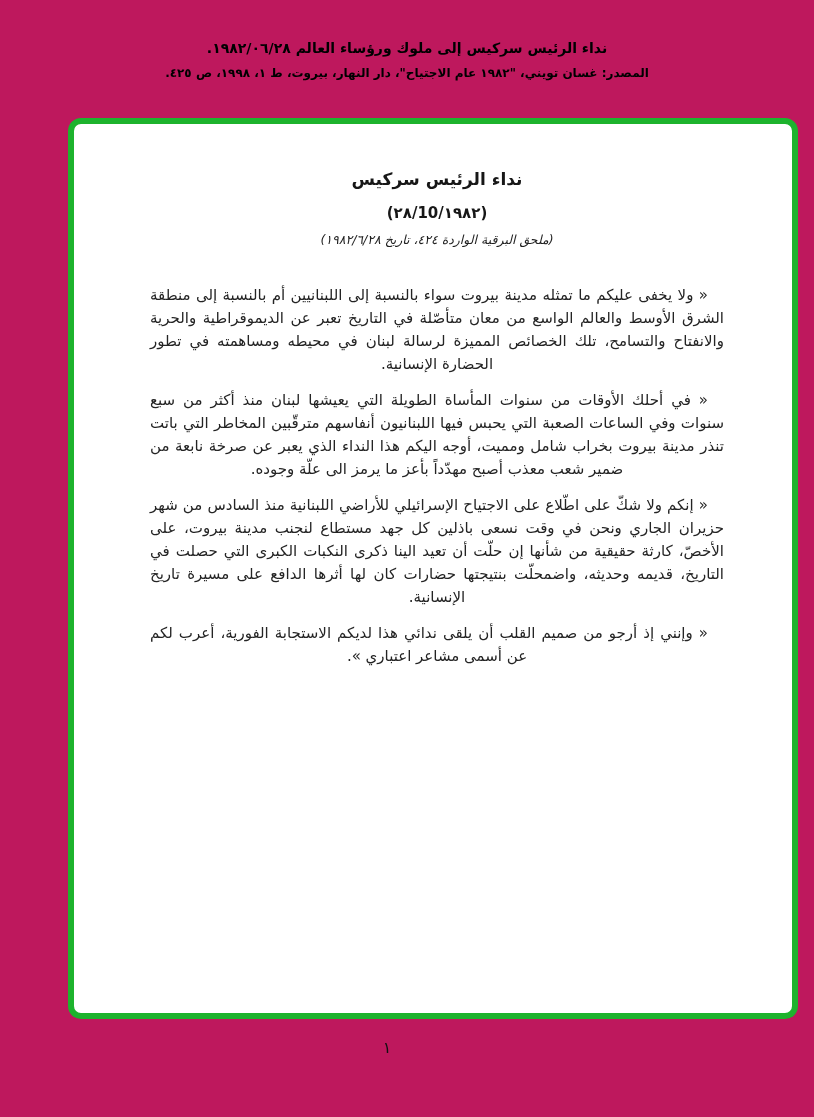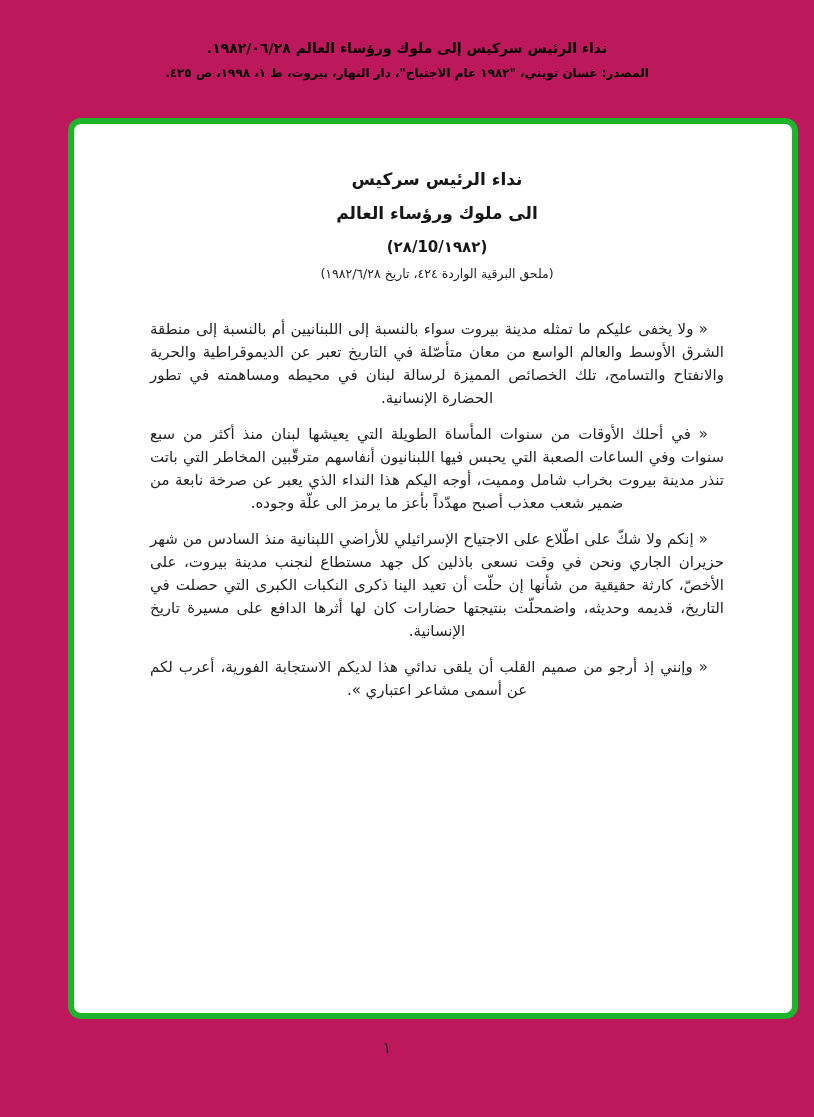--- a/index.html
+++ b/index.html
@@ -76,20 +76,21 @@
     font-weight: bold;
     line-height: 34px;
     letter-spacing: 2px;
   }
   .doc-subtitle {
     text-align: center;
     font-size: 12.5px;
     line-height: 20px;
     margin-top: 0;
     color: #1f1f1f;
+    font-style: italic;
   }
   .doc-body {
     margin-top: 34px;
     font-size: 15px;
     line-height: 23px;
     text-align: justify;
     text-align-last: center;
     color: #242424;
   }
   .doc-body p {
@@ -116,21 +117,20 @@
   <header class="caption">
     <div class="caption-title">نداء الرئيس سركيس إلى ملوك ورؤساء العالم ١٩٨٢/٠٦/٢٨.</div>
     <div class="caption-source">المصدر: غسان تويني، "١٩٨٢ عام الاجتياح"، دار النهار، بيروت، ط ١، ١٩٩٨، ص ٤٢٥.</div>
   </header>
 
   <div class="frame">
     <div class="doc">
 
       <div class="doc-title">
         <div class="t-line">نداء الرئيس سركيس</div>
-        <div class="t-line">الى ملوك ورؤساء العالم</div>
         <div class="t-date">(١٩٨٢/10/٢٨)</div>
       </div>
 
       <div class="doc-subtitle">(ملحق البرقية الواردة ٤٢٤، تاريخ ١٩٨٢/٦/٢٨)</div>
 
       <div class="doc-body">
         <p>« ولا يخفى عليكم ما تمثله مدينة بيروت سواء بالنسبة إلى اللبنانيين أم بالنسبة إلى منطقة الشرق الأوسط والعالم الواسع من معان متأصّلة في التاريخ تعبر عن الديموقراطية والحرية والانفتاح والتسامح، تلك الخصائص المميزة لرسالة لبنان في محيطه ومساهمته في تطور الحضارة الإنسانية.</p>
         <p>« في أحلك الأوقات من سنوات المأساة الطويلة التي يعيشها لبنان منذ أكثر من سبع سنوات وفي الساعات الصعبة التي يحبس فيها اللبنانيون أنفاسهم مترقّبين المخاطر التي باتت تنذر مدينة بيروت بخراب شامل ومميت، أوجه اليكم هذا النداء الذي يعبر عن صرخة نابعة من ضمير شعب معذب أصبح مهدّداً بأعز ما يرمز الى علّة وجوده.</p>
         <p>« إنكم ولا شكّ على اطّلاع على الاجتياح الإسرائيلي للأراضي اللبنانية منذ السادس من شهر حزيران الجاري ونحن في وقت نسعى باذلين كل جهد مستطاع لنجنب مدينة بيروت، على الأخصّ، كارثة حقيقية من شأنها إن حلّت أن تعيد الينا ذكرى النكبات الكبرى التي حصلت في التاريخ، قديمه وحديثه، واضمحلّت بنتيجتها حضارات كان لها أثرها الدافع على مسيرة تاريخ الإنسانية.</p>
         <p>« وإنني إذ أرجو من صميم القلب أن يلقى ندائي هذا لديكم الاستجابة الفورية، أعرب لكم عن أسمى مشاعر اعتباري ».</p>

